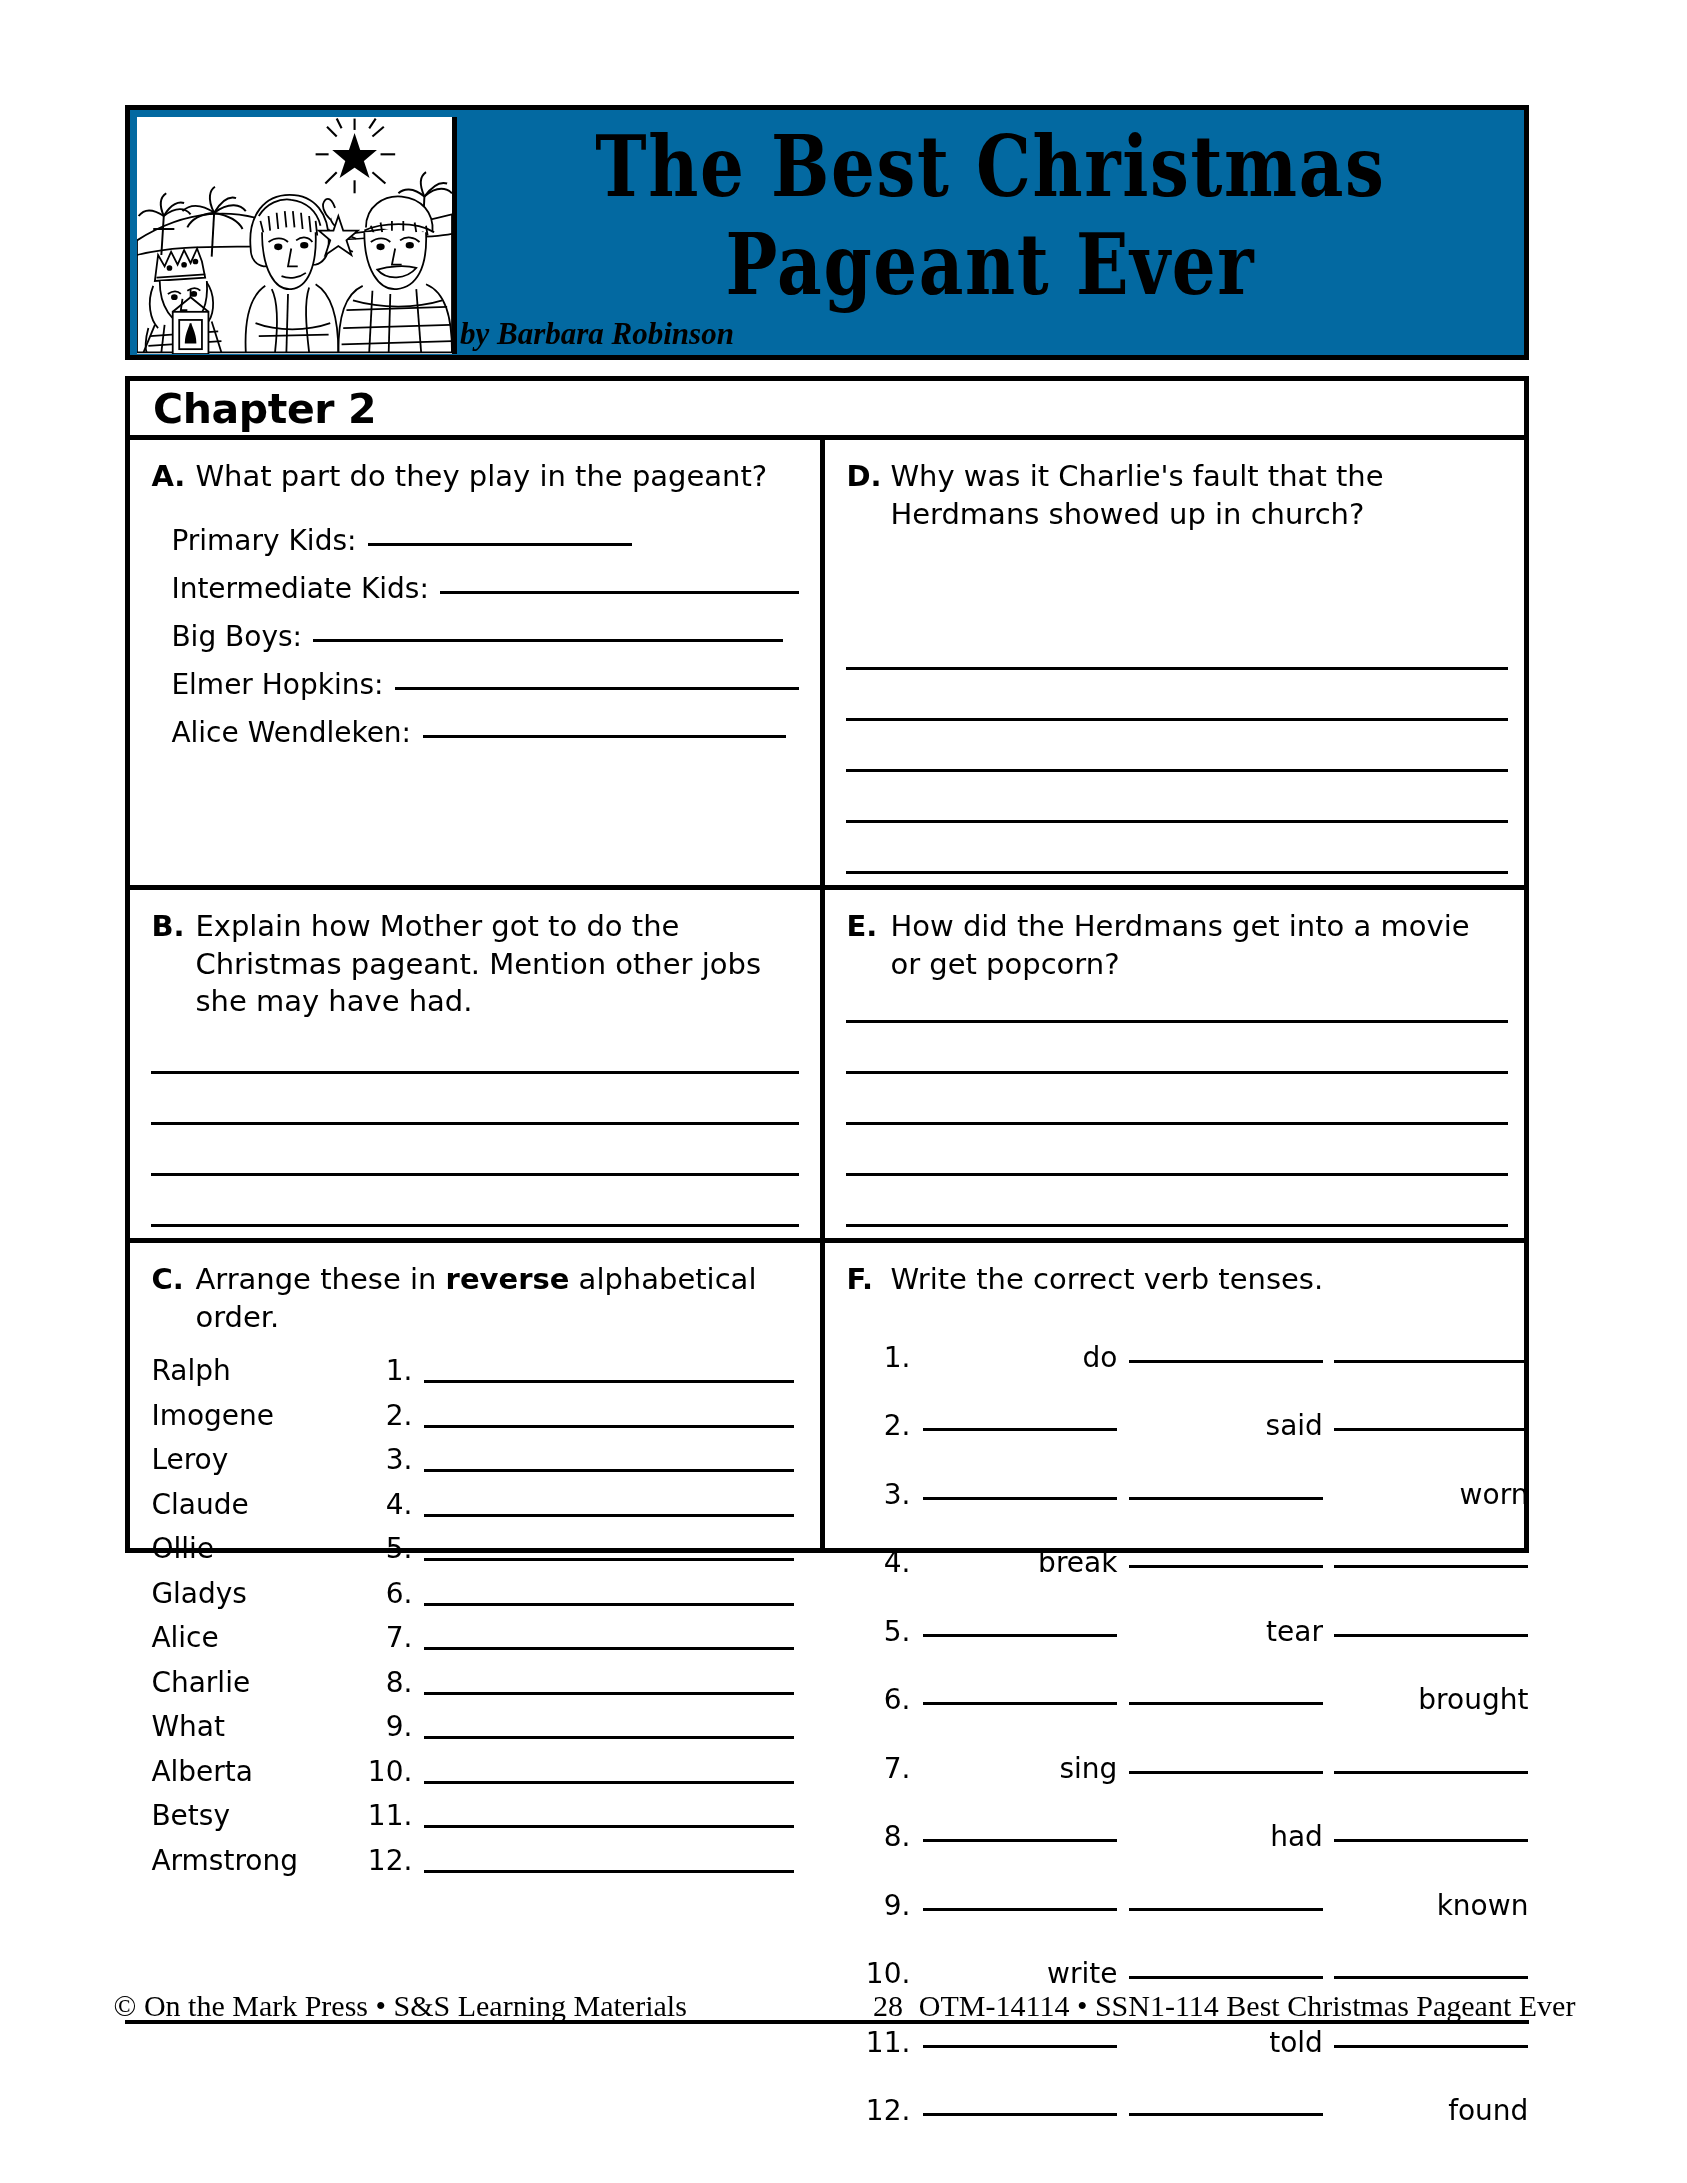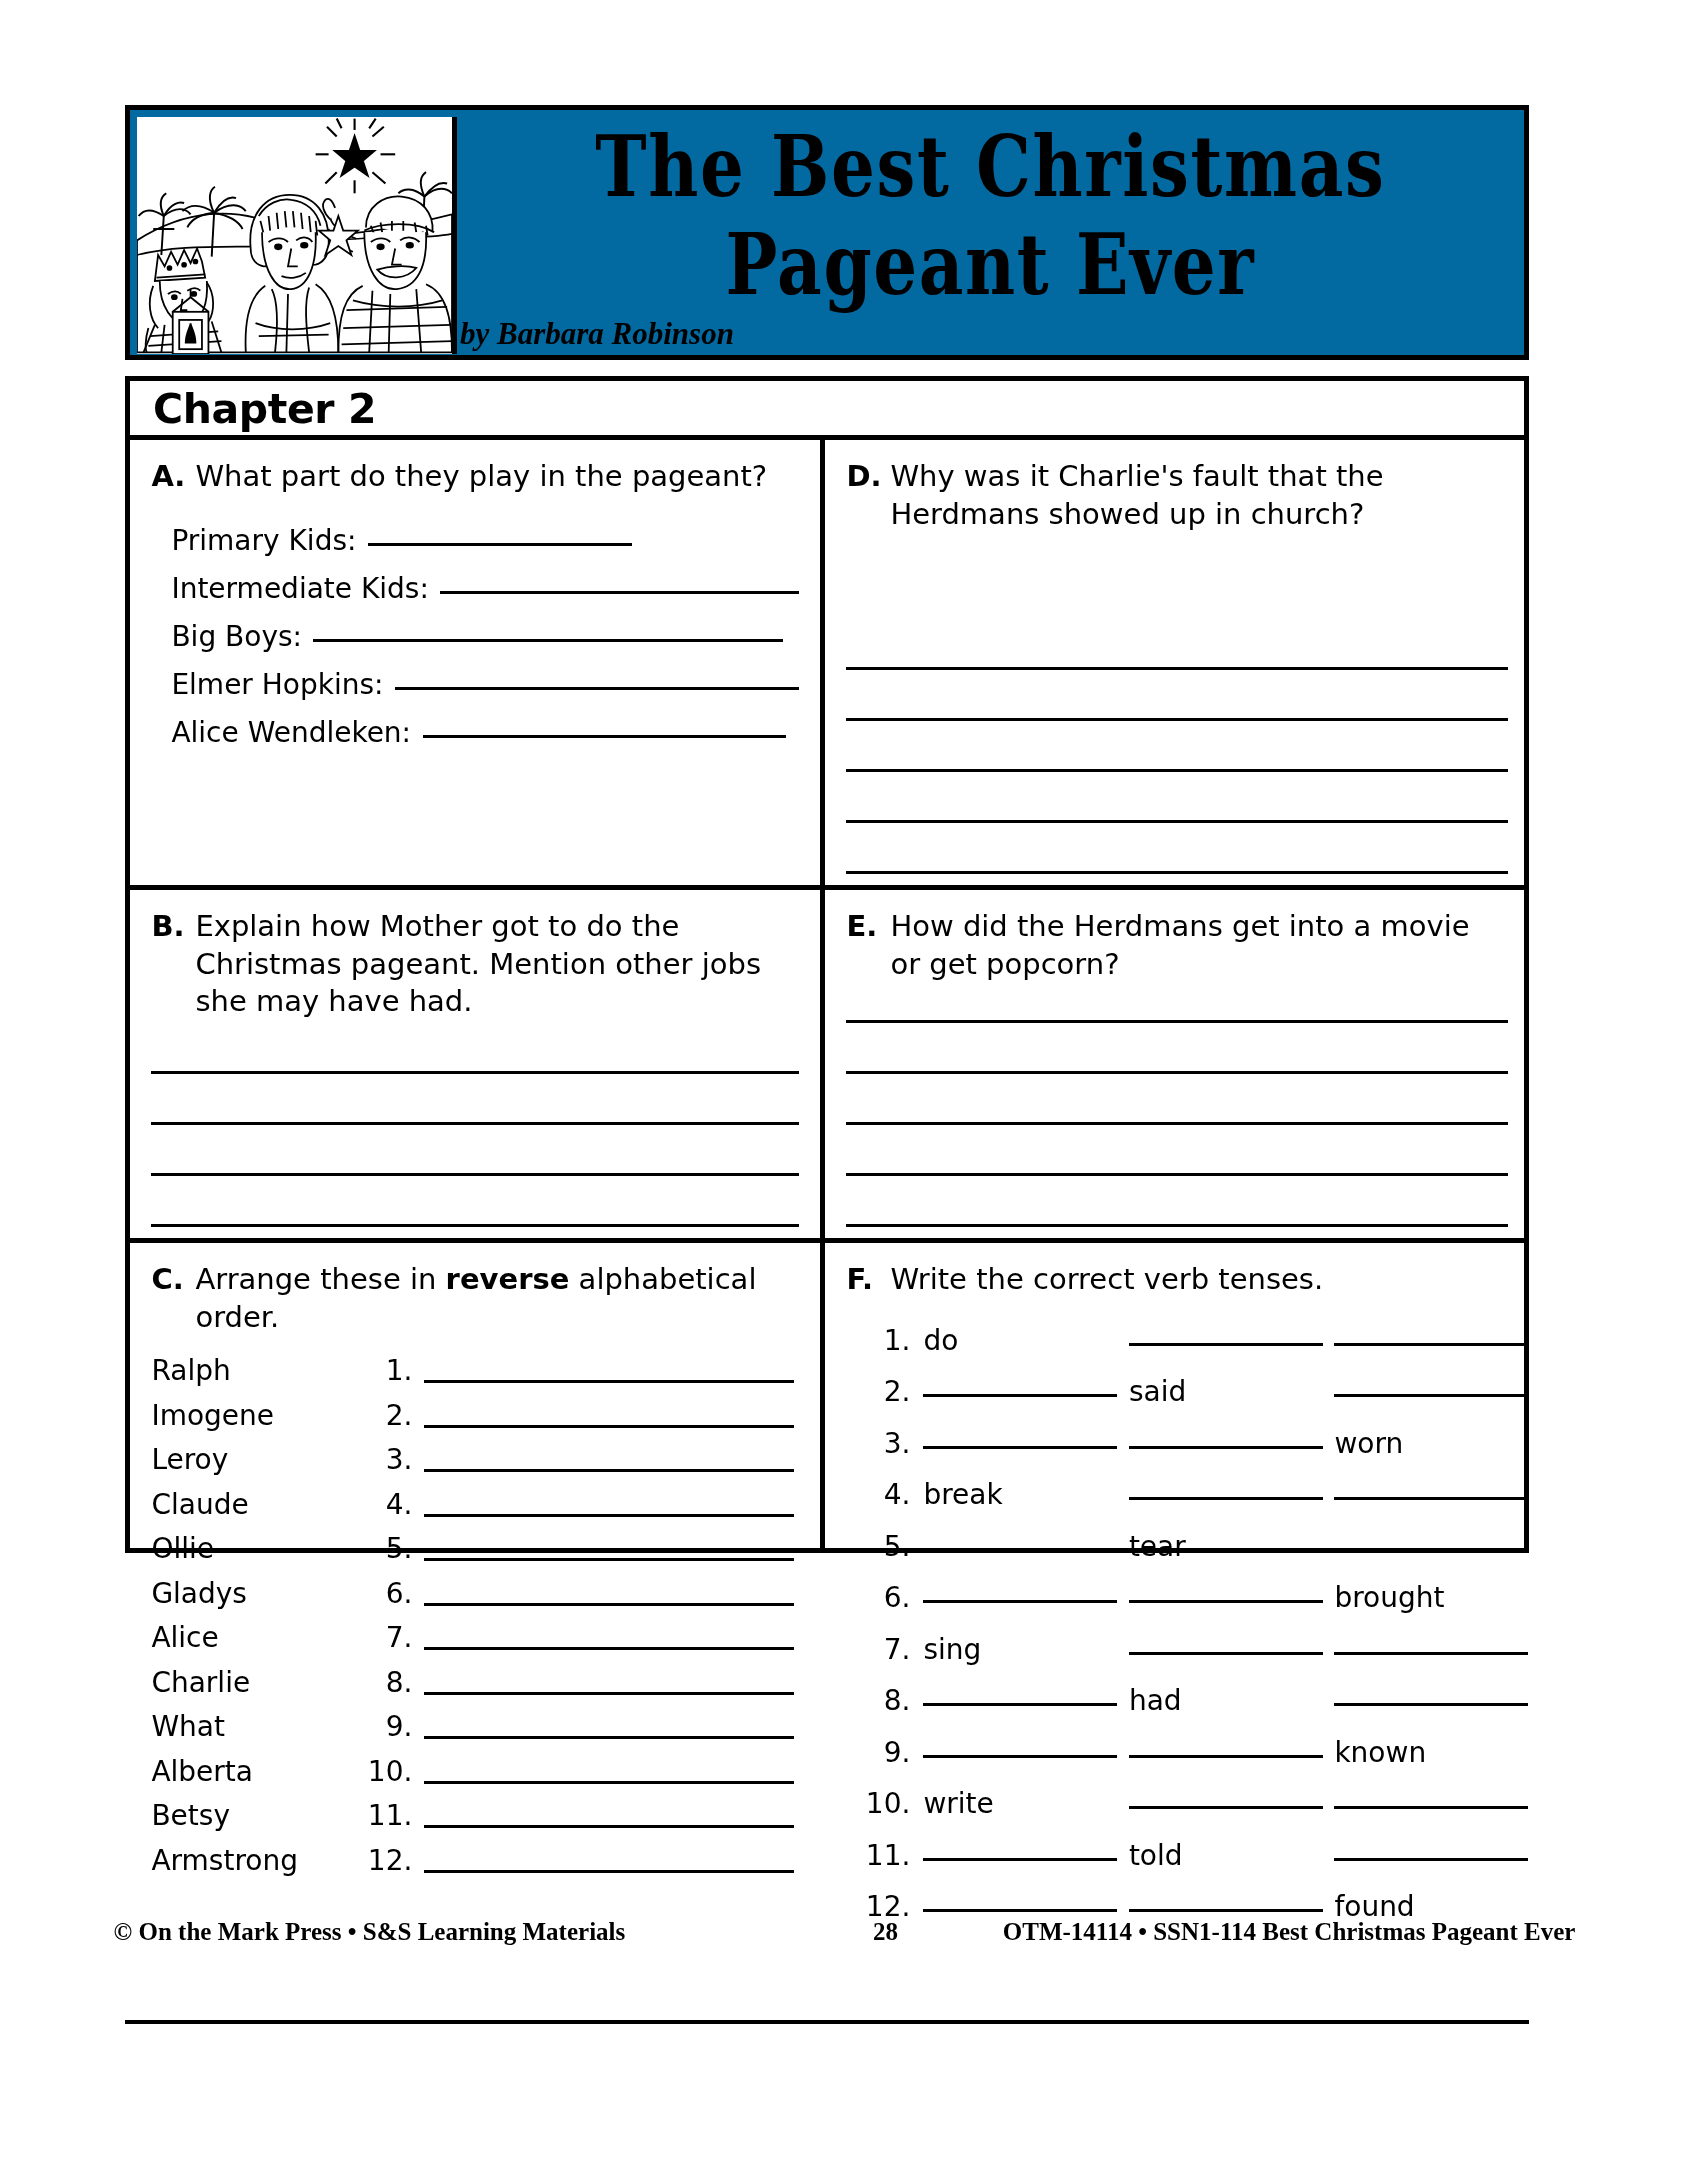--- a/index.html
+++ b/index.html
@@ -236,48 +236,49 @@
     margin-bottom: 11.5px;
     font-family: "DejaVu Sans", sans-serif;
   }
   .f-num {
     width: 64px; flex: 0 0 64px;
     text-align: right; padding-right: 13px;
   }
   .f-col {
     flex: 0 0 194px;
     width: 194px;
-    text-align: left;
+    text-align: right;
     margin-right: 11.5px;
     position: relative;
+    margin-top: 17px;
   }
   .f-col.blank {
     border-bottom: 3.3px solid #000;
     height: 30px;
     top: -4.1px;
   }
 
   
   .footer-rule {
     position: absolute;
     left: 125px;
     top: 2020px;
     width: 1404px;
     height: 4.1px;
     background: #000;
   }
   .footer {
     position: absolute;
     left: 107px;
-    top: 1918px;
+    top: 1989px;
     width: 1475px;
     height: 46px;
     font-family: "Liberation Serif", serif;
-    font-weight: bold;
-    font-size: 25px;
+    font-weight: normal;
+    font-size: 30px;
   }
   .footer-left  { position: absolute; left: 6.6px;  top: 0; }
   .footer-page  { position: absolute; left: 766px; top: 0; }
   .footer-right { position: absolute; right: 6.6px; top: 0; }
 </style>
 </head>
 <body>
 
 <div class="page">
 

